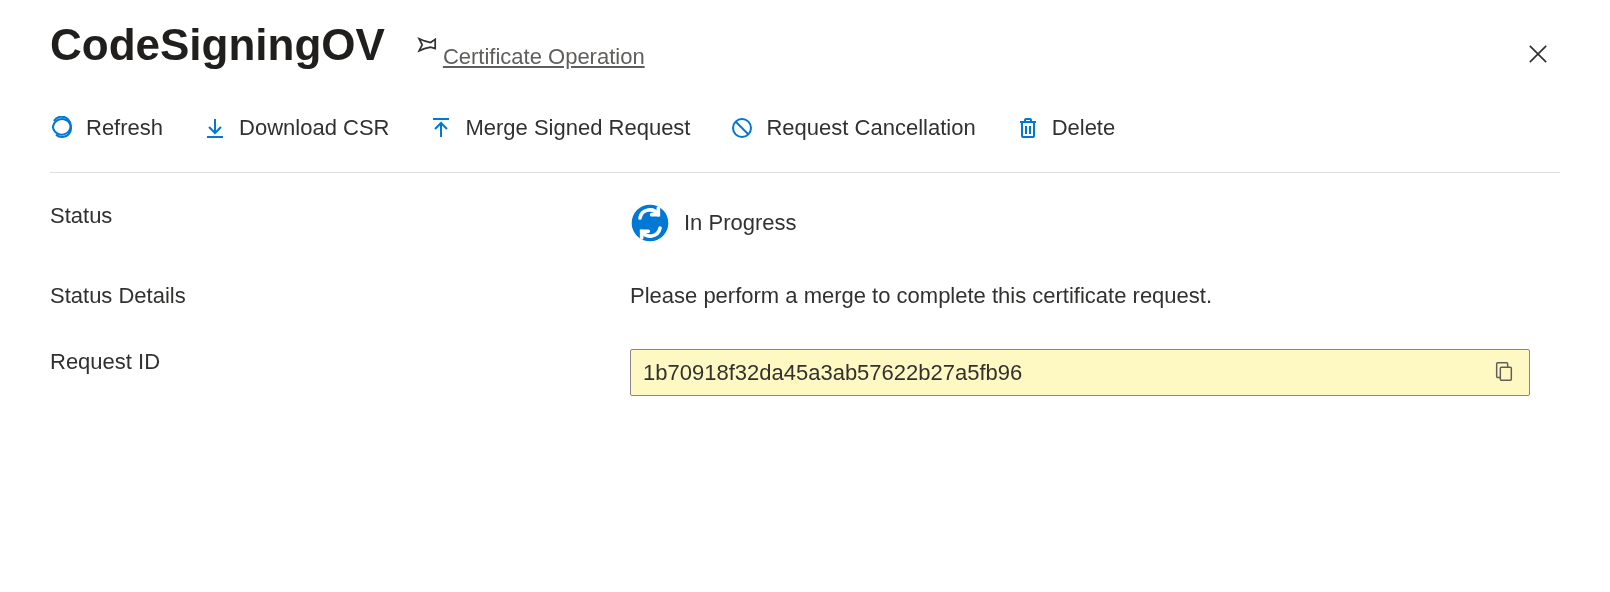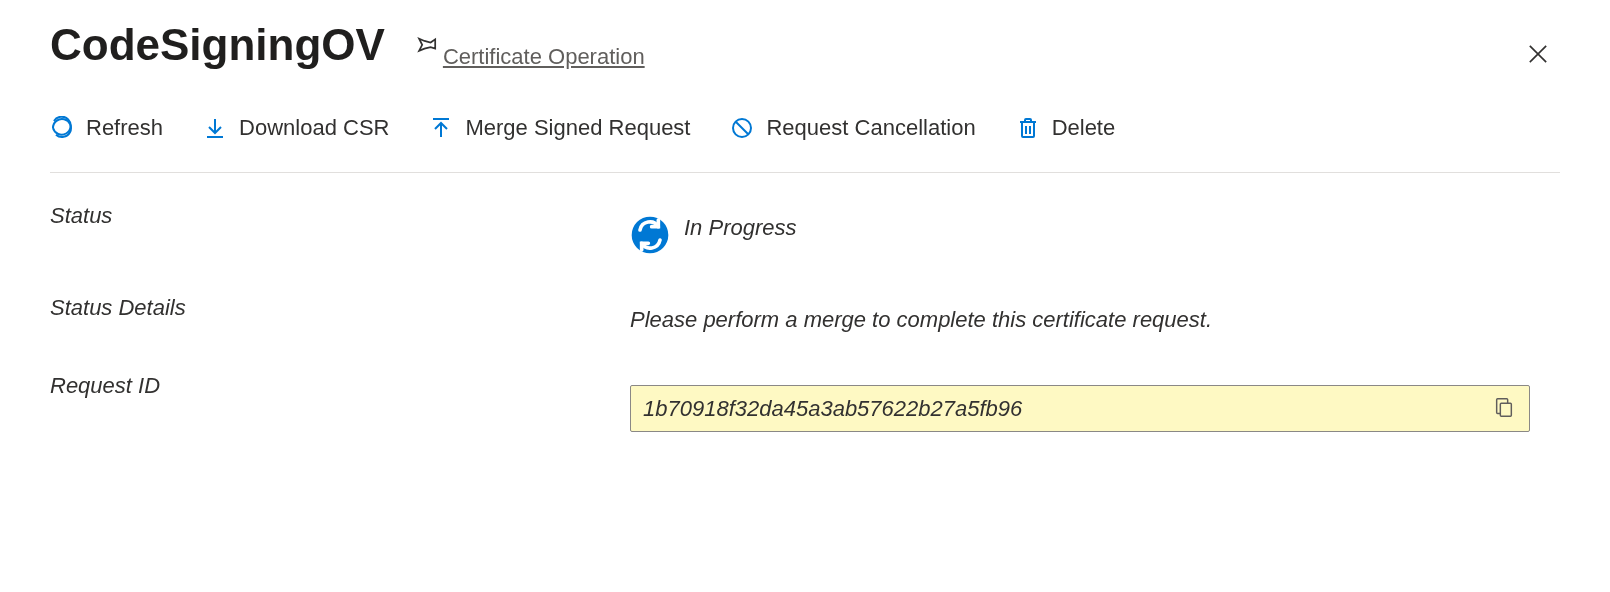--- a/index.html
+++ b/index.html
@@ -69,40 +69,38 @@
       color: #323130;
       padding: 0;
     }
     .tb-icon {
       color: #0078d4;
       display: inline-flex;
       align-items: center;
     }
     .details {
       margin-top: 30px;
-      font-style: italic;
     }
     .row {
       display: flex;
       align-items: flex-start;
       margin-bottom: 40px;
     }
     .row-label {
       width: 580px;
       flex-shrink: 0;
       font-size: 22px;
       color: #323130;
     }
     .row-value {
       flex: 1;
       display: flex;
-      align-items: flex-start;
-      font-size: 22px;
-      color: #323130;
-      margin-top: 12px;
+      align-items: center;
+      font-size: 22px;
+      color: #323130;
     }
     .status-icon {
       display: inline-flex;
       margin-right: 14px;
     }
     .readonly-field {
       display: flex;
       align-items: center;
       justify-content: space-between;
       width: 100%;

